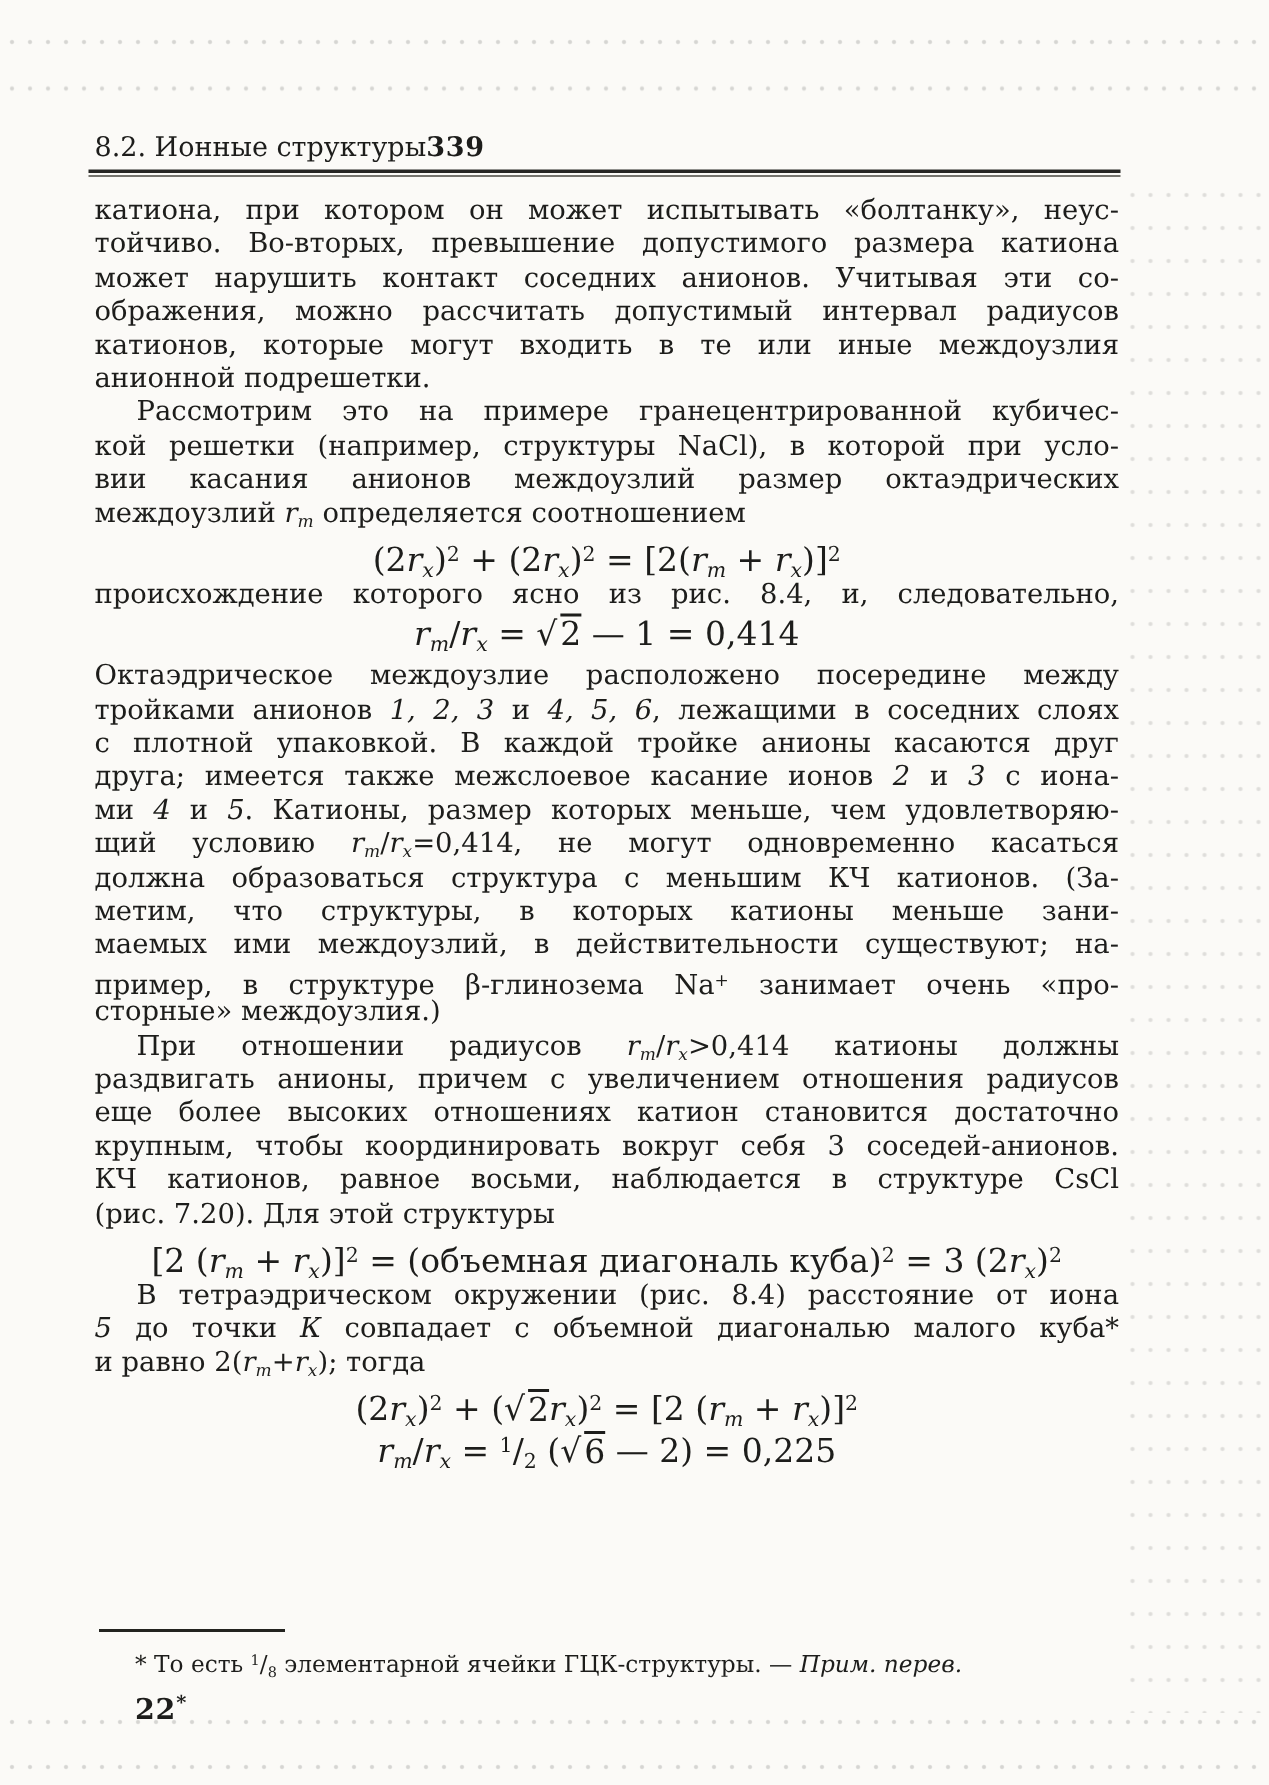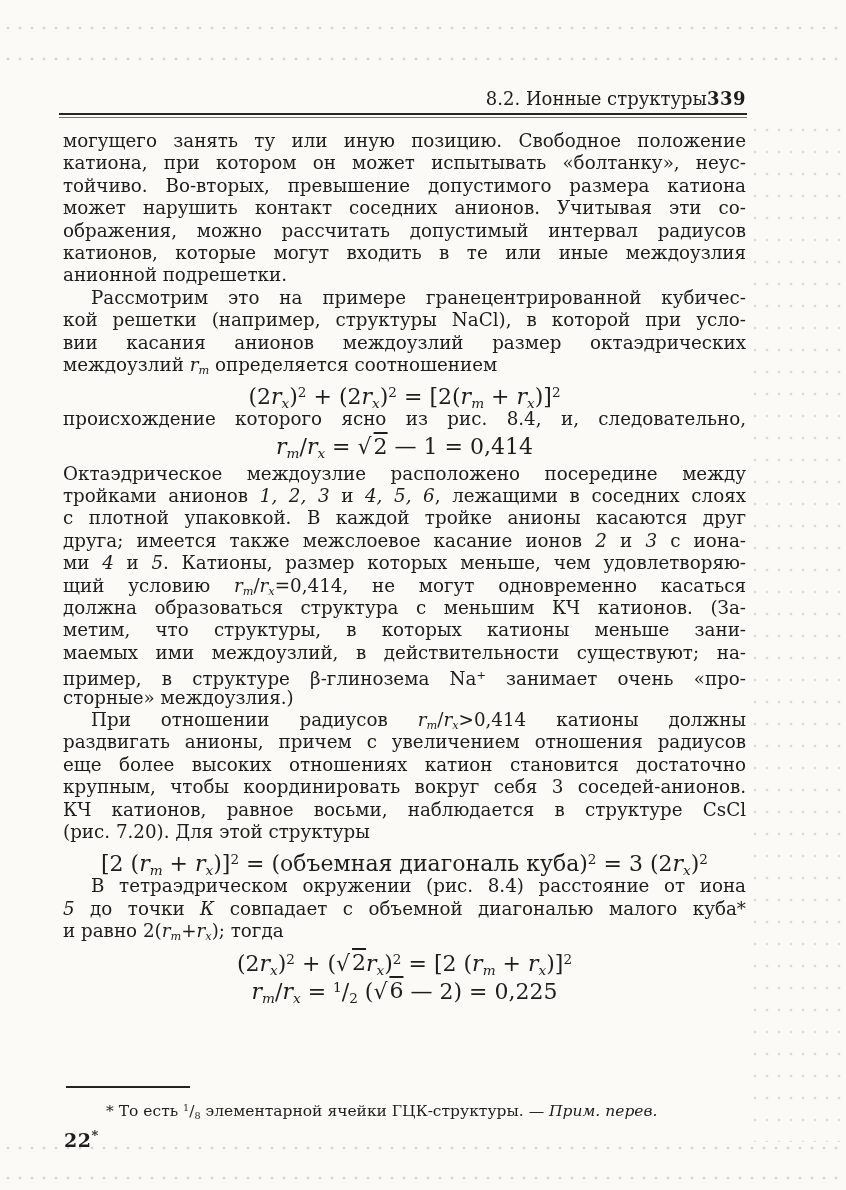--- a/index.html
+++ b/index.html
@@ -20,21 +20,21 @@
     background-size:12px 31px;opacity:.75;}
   .noise-right{left:753px;right:4px;top:128px;height:1014px;
     background-image:radial-gradient(circle at 2px 2px,#cfcecb 0.9px,transparent 1.8px);
     background-size:12px 22px;opacity:.65;}
   .noise-bottom{left:6px;right:6px;top:1146px;height:42px;
     background-image:radial-gradient(circle at 2px 2px,#c9c9c6 0.9px,transparent 1.8px);
     background-size:12px 30px;opacity:.75;}
 
   .running-head{
     position:absolute;left:63px;top:88px;width:683px;
-    display:flex;justify-content:flex-end;align-items:baseline;
+    display:flex;justify-content:flex-start;align-items:baseline;
     font-size:18px;
   }
   .rh-page{font-weight:bold;letter-spacing:0.5px;}
   .head-rule{
     position:absolute;left:59px;top:113px;width:688px;height:6px;
     background:linear-gradient(to bottom,#262624 0 38%,transparent 38% 60%,#76756f 60% 78%,transparent 78%);
   }
 
   .text-column{
     position:absolute;left:63px;top:130px;width:683px;
@@ -48,30 +48,30 @@
   }
   .line.last{text-align-last:left;}
   .para.indent .line:first-child{text-indent:28px;}
 
   .formula{
     font-size:22px;line-height:24px;height:24px;
     margin:4px 0;text-align:center;
   }
 
   .s-i{font-style:italic;}
-  .s-b{font-weight:bold;}
+  .s-b{font-weight:bold;margin-left:26px;}
   .s-sub{font-size:62%;vertical-align:-0.3em;font-style:italic;}
   .s-fd{font-size:62%;vertical-align:-0.3em;}
   .s-sup{font-size:62%;vertical-align:0.5em;}
   .s-supb{font-size:68%;vertical-align:0.55em;font-weight:bold;}
   .s-rad{text-decoration:overline;padding-left:2px;}
 
   .footnote-rule{position:absolute;left:66px;top:1086px;width:124px;height:2.4px;background:#23231f;}
   .footnote{
-    position:absolute;left:72px;top:1098px;width:650px;
+    position:absolute;left:56px;top:1098px;width:650px;
     font-size:15.5px;line-height:20px;text-indent:34px;
   }
   .signature{
     position:absolute;left:64px;top:1128px;
     font-size:19px;font-weight:bold;letter-spacing:0.5px;
   }
 </style>
 </head>
 <body>
 
@@ -81,21 +81,20 @@
   <div class="noise noise-bottom"></div>
 
   <header class="running-head">
     <span class="rh-title">8.2. Ионные структуры</span>
     <span class="rh-page">339</span>
   </header>
   <div class="head-rule"></div>
 
   <main class="text-column">
       <div class="para">
-        <div class="line"><span>могущего занять ту или иную позицию. Свободное положение</span></div>
         <div class="line"><span>катиона, при котором он может испытывать «болтанку», неус-</span></div>
         <div class="line"><span>тойчиво. Во-вторых, превышение допустимого размера катиона</span></div>
         <div class="line"><span>может нарушить контакт соседних анионов. Учитывая эти со-</span></div>
         <div class="line"><span>ображения, можно рассчитать допустимый интервал радиусов</span></div>
         <div class="line"><span>катионов, которые могут входить в те или иные междоузлия</span></div>
         <div class="line last"><span>анионной подрешетки.</span></div>
       </div>
       <div class="para indent">
         <div class="line"><span>Рассмотрим это на примере гранецентрированной кубичес-</span></div>
         <div class="line"><span>кой решетки (например, структуры NaCl), в которой при усло-</span></div>

